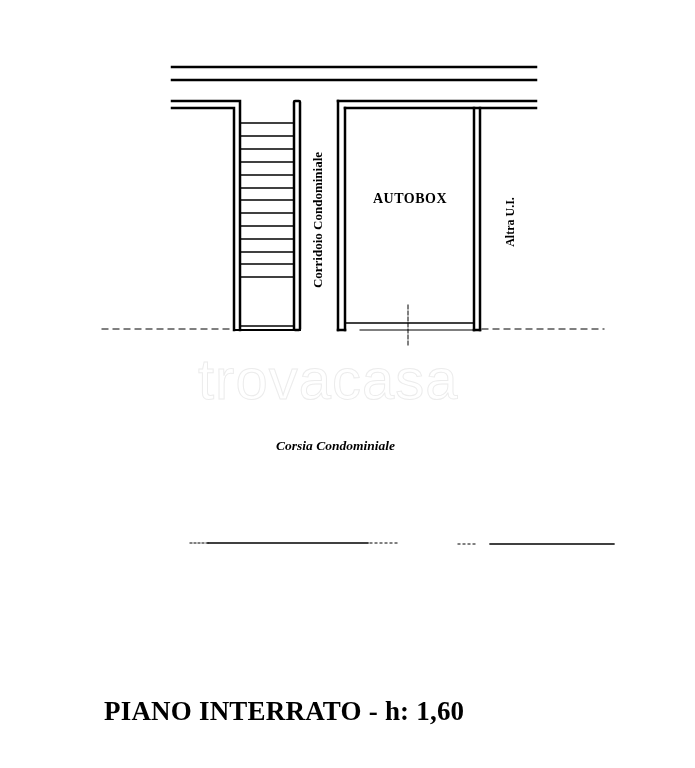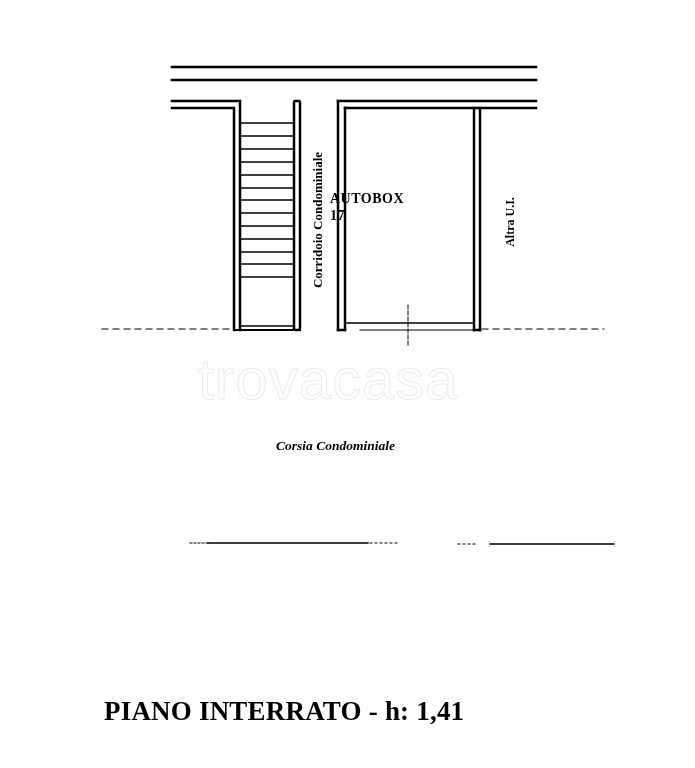--- a/index.html
+++ b/index.html
@@ -5,21 +5,21 @@
     html, body { margin: 0; padding: 0; background: #ffffff; }
     body { width: 695px; height: 768px; position: relative; overflow: hidden; }
     .plan { position: absolute; left: 0; top: 0; width: 695px; height: 768px; }
     .label {
       position: absolute;
       font-family: "Liberation Serif", "DejaVu Serif", serif;
       font-weight: bold;
       color: #000;
       white-space: nowrap;
     }
-    .autobox { left: 330px; top: 190px; width: 160px; font-size: 14px; line-height: 17px; letter-spacing: 0.5px; }
+    .autobox { left: 330px; top: 190px; width: 160px; text-align: center; font-size: 14px; line-height: 17px; letter-spacing: 0.5px; }
     .corridoio {
       left: 318px; top: 220px; font-size: 13px;
       transform: translate(-50%, -50%) rotate(-90deg);
       transform-origin: center center;
     }
     .altra {
       left: 510px; top: 222px; font-size: 12px;
       transform: translate(-50%, -50%) rotate(-90deg);
     }
     .corsia { left: 276px; top: 438px; font-size: 13.5px; font-style: italic; }
@@ -90,19 +90,18 @@
       <line x1="458" y1="544" x2="478" y2="544" stroke-width="1" stroke-dasharray="2,3"></line>
       <line x1="490" y1="544" x2="614" y2="544" stroke-width="1.3"></line>
     </g>
   </svg>
 </div>
 
 <div class="watermark">trovacasa</div>
 
 <div class="label autobox">
   <div>AUTOBOX</div>
-  <div>17</div>
 </div>
 
 <div class="label corridoio">Corridoio Condominiale</div>
 <div class="label altra">Altra U.I.</div>
 <div class="label corsia">Corsia Condominiale</div>
-<div class="label title">PIANO INTERRATO - h: 1,41</div>
+<div class="label title">PIANO INTERRATO - h: 1,60</div>
 
 </body></html>

